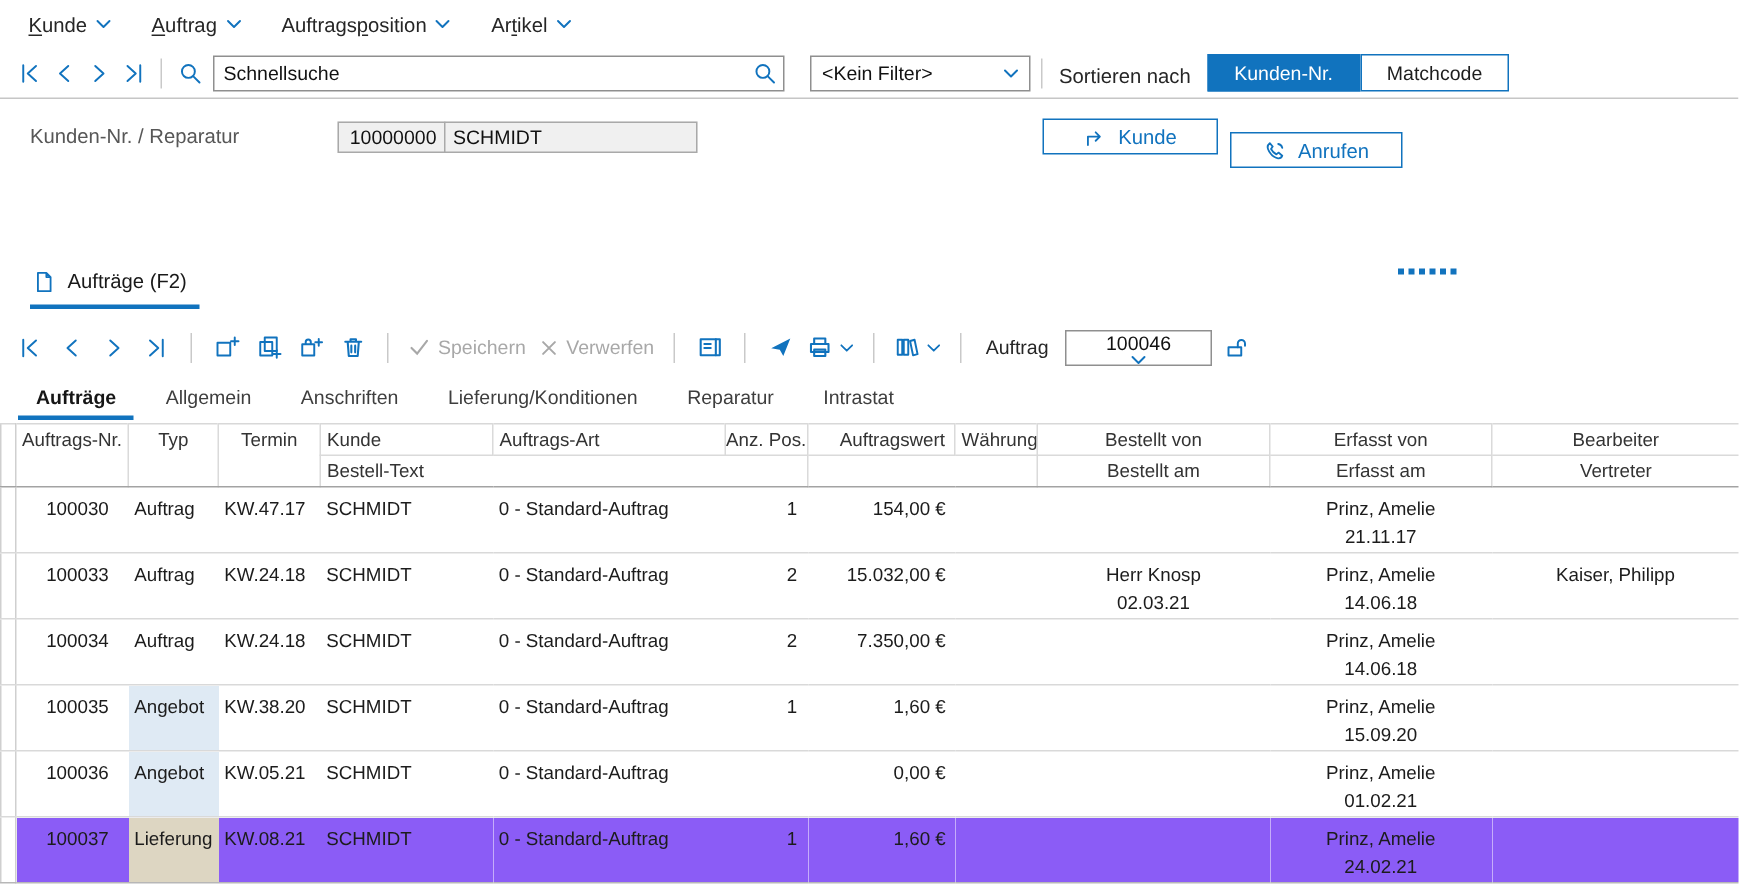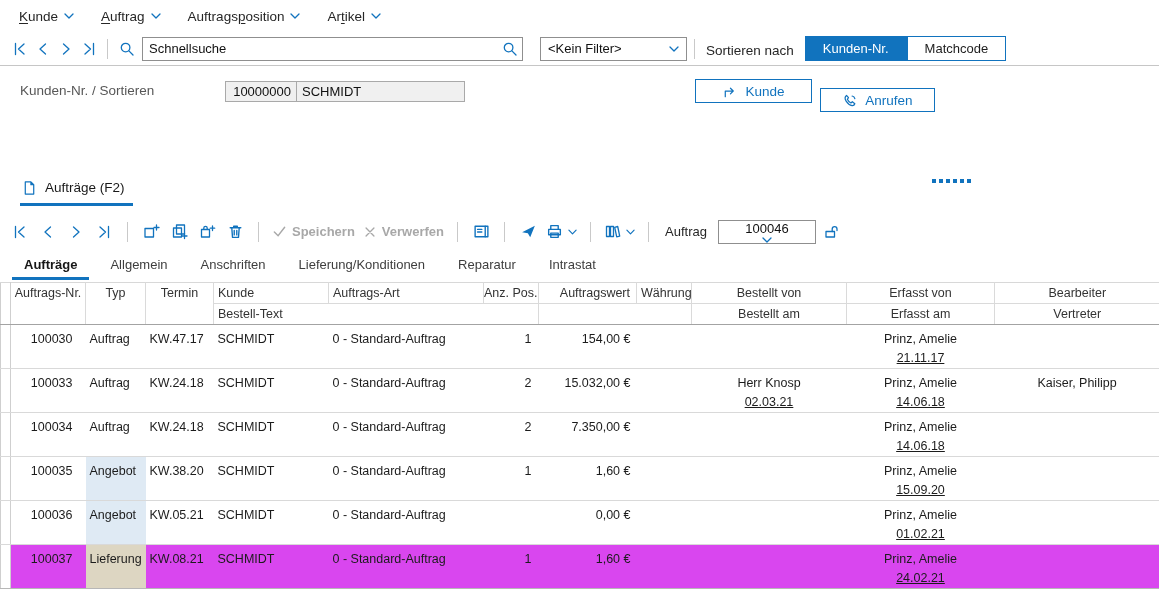--- a/index.html
+++ b/index.html
@@ -61,21 +61,21 @@
     font-size:13.5px; color:#5a5a5a; cursor:pointer; }
   .mtab.active { color:#191919; border-bottom-color:#1173be; }
   .mtab + .mtab { margin-left:30px; }
   .grip-dots { position:absolute; left:932px; top:3px; display:flex; gap:3px; cursor:pointer; }
   .grip-dots i { width:4px; height:4px; background:#1173be; display:block; }
 
   
   .toolbar2 { display:flex; align-items:center; margin:12px 0 0 8px; height:27px; gap:4px; }
   .tbtn { min-width:24px; height:26px; display:flex; align-items:center; justify-content:center; gap:5px;
     background:none; border:none; padding:0 2px; cursor:pointer; font-family:"Liberation Sans", sans-serif; }
-  .tbtn.disabled { cursor:default;font-weight:bold; }
+  .tbtn.disabled { cursor:default; }
   .tbtn .cap { font-size:13px; color:#a8a8a8; }
   .rec-lbl { font-size:13px; color:#262626; margin:0 7px 0 5px; }
   .combo-record { width:98px;flex-direction:column; }
 
   
   .sub-tabs { display:flex; margin:9px 0 0 12px; height:26px; }
   .stab { padding:0 12px; margin-right:9px; line-height:22px; border-bottom:3px solid transparent;
     font-size:13px; color:#3e3e3e; cursor:pointer; white-space:nowrap; }
   .stab.active { color:#161616; font-weight:bold; border-bottom-color:#1173be; }
 
@@ -86,27 +86,27 @@
   .grid thead th { height:21px; font-size:12.5px; color:#333; border-right:1px solid #dadada;
     background:#fff; cursor:pointer; }
   .grid thead tr.h1 th { border-bottom:1px solid #dadada; }
   .grid thead tr.h1 th[rowspan] { border-bottom:1px solid #a3a3a3; vertical-align:top; padding-top:3px; }
   .grid thead tr.h2 th { border-bottom:1px solid #a3a3a3; }
   .grid thead th:last-child { border-right:none; }
   .grid .strip { border-right:1px solid #cfcfcf; background:#fff; }
   .grid tbody td { height:44px; border-bottom:1px solid #d9d9d9; vertical-align:top; font-size:12.5px; color:#1c1c1c; }
   .grid tbody tr:last-child td { border-bottom-color:#b7b7b7; }
   .l1 { margin-top:5px; height:19px; line-height:19px; }
-  .l2 { height:19px; line-height:19px;text-decoration:underline; }
+  .l2 { height:19px; line-height:19px; }
   .ta-c { text-align:center; } .ta-r { text-align:right; } .ta-l { text-align:left; }
   .grid th.pl, .grid td.pl { padding-left:4px; }
   .grid td.col-nr { padding-right:13px; }
   .grid th.col-anz, .grid td.col-anz { padding-right:7px; }
   .grid th.col-wert, .grid td.col-wert { padding-right:6px; }
-  .grid tbody tr.selected td { background:#d946ef; }
+  .grid tbody tr.selected td { background:#8b5cf6; }
   .grid tbody tr.selected td.strip { background:#fff; }
 </style>
 </head>
 <body>
 
 <div class="menubar">
   <div class="menu-item">
     <span class="t"><span></span><span class="accel">K</span><span>unde</span></span>
     <svg class="ic" width="10" height="6" viewBox="0 0 10 6">
         <path d="M1 1 L5 5 L9 1"></path>
@@ -173,21 +173,21 @@
         <path d="M1 1 L5 5 L9 1"></path>
       </svg>
   </div>
   <span class="vsep"></span>
   <span class="lbl sort-lbl">Sortieren nach</span>
   <button class="sortbtn active">Kunden-Nr.</button>
   <button class="sortbtn">Matchcode</button>
 </div>
 
 <div class="customer-row">
-  <span class="field-label">Kunden-Nr. / Sortieren</span>
+  <span class="field-label">Kunden-Nr. / Reparatur</span>
   <div class="gfield num">10000000</div>
   <div class="gfield match">SCHMIDT</div>
   <button class="bluebtn btn-kunde">
     <svg class="ic" width="15" height="15" viewBox="0 0 16 16">
         <path d="M3.5 13.5 V7.5 H11.5 M9 4.5 L12 7.5 L9 10.5"></path>
       </svg>
     <span>Kunde</span>
   </button>
   <button class="bluebtn btn-anrufen">
     <svg class="ic" width="15" height="15" viewBox="0 0 16 16">

